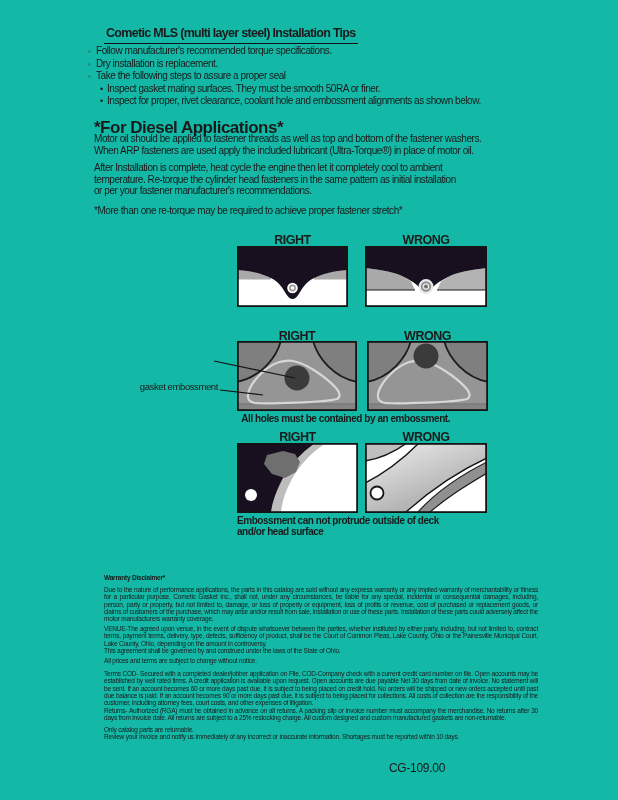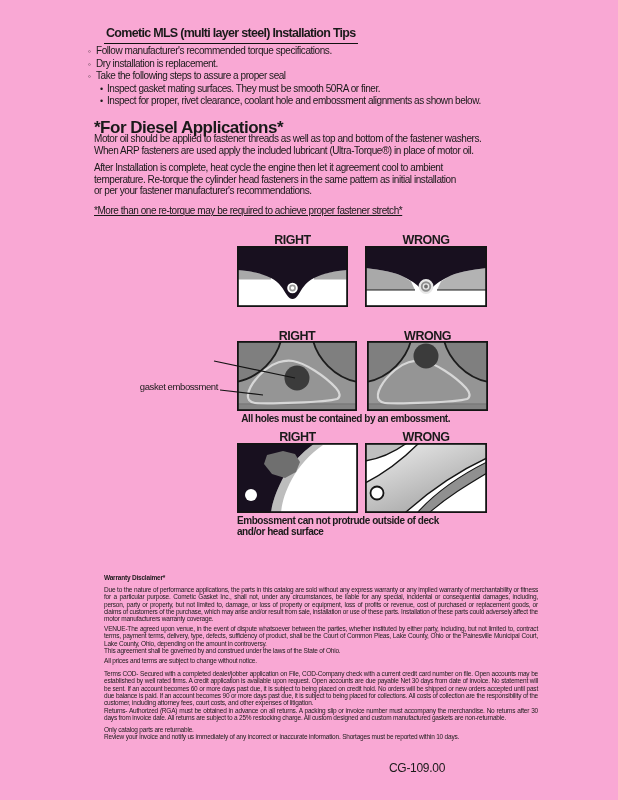--- a/index.html
+++ b/index.html
@@ -1,17 +1,17 @@
 <!DOCTYPE html>
 <html><head>
 <meta charset="utf-8">
 <style>
   html,body{margin:0;padding:0;background:#e8e8e8;}
   .page{
-    position:relative;width:618px;height:800px;background:#f9a8d4;
+    position:relative;width:618px;height:800px;background:#14b8a6;
     font-family:"Liberation Sans", sans-serif;color:#1a1a1a;overflow:hidden;
     margin:0 auto;
   }
   .abs{position:absolute;}
   .pre{white-space:pre-line;}
   .title{
     left:104px;top:26px;font-size:12.5px;font-weight:bold;letter-spacing:-0.7px;
     border-bottom:1.6px solid #111;padding:0 2px 3px 2px;
   }
   .tips{left:88px;top:45px;font-size:10px;letter-spacing:-0.45px;line-height:11.6px;width:470px;}
@@ -55,24 +55,24 @@
     </div>
     <div class="tip sub">
       <span class="m1">•</span>
       <span>Inspect for proper, rivet clearance, coolant hole and embossment alignments as shown below.</span>
     </div>
   </div>
 
   <div class="abs h2">*For Diesel Applications*</div>
   <div class="abs body-p pre" style="top:133px;">Motor oil should be applied to fastener threads as well as top and bottom of the fastener washers.
 When ARP fasteners are used apply the included lubricant (Ultra-Torque®) in place of motor oil.</div>
-  <div class="abs body-p pre" style="top:162px;">After Installation is complete, heat cycle the engine then let it agreement cool to ambient
+  <div class="abs body-p pre" style="top:162px;">After Installation is complete, heat cycle the engine then let it completely cool to ambient
 temperature. Re-torque the cylinder head fasteners in the same pattern as initial installation
 or per your fastener manufacturer's recommendations.</div>
-  <div class="abs body-p" style="top:205px;text-decoration:underline;">*More than one re-torque may be required to achieve proper fastener stretch*</div>
+  <div class="abs body-p" style="top:205px;">*More than one re-torque may be required to achieve proper fastener stretch*</div>
 
   <div class="abs rw" style="left:237px;top:233px;width:111px;">RIGHT</div>
   <div class="abs rw" style="left:365px;top:233px;width:122px;">WRONG</div>
 
   <svg class="abs" style="left:237px;top:246px;" width="111" height="61" viewBox="0 0 111 61">
     <rect x="0" y="0" width="111" height="61" fill="#ffffff"></rect>
     <path d="M0,24 C14,25 24,27 34,31 L34,33.5 L0,33.5 Z" fill="#a9a9a9"></path>
     <path d="M111,24 C97,25 87,27 77,31 L77,33.5 L111,33.5 Z" fill="#a9a9a9"></path>
     <path d="M0,0 H111 V24 C97,25 86,27.5 77,32 C68,36.5 65,43 61.5,48.5 C59.5,51.5 57.5,53 55.5,53 C53.5,53 51.5,51.5 49.5,48.5 C46,43 43,36.5 34,32 C25,27.5 14,25 0,24 Z" fill="#18101f"></path>
     <circle cx="55.5" cy="42" r="6.3" fill="#ffffff" stroke="#18101f" stroke-width="2"></circle>

